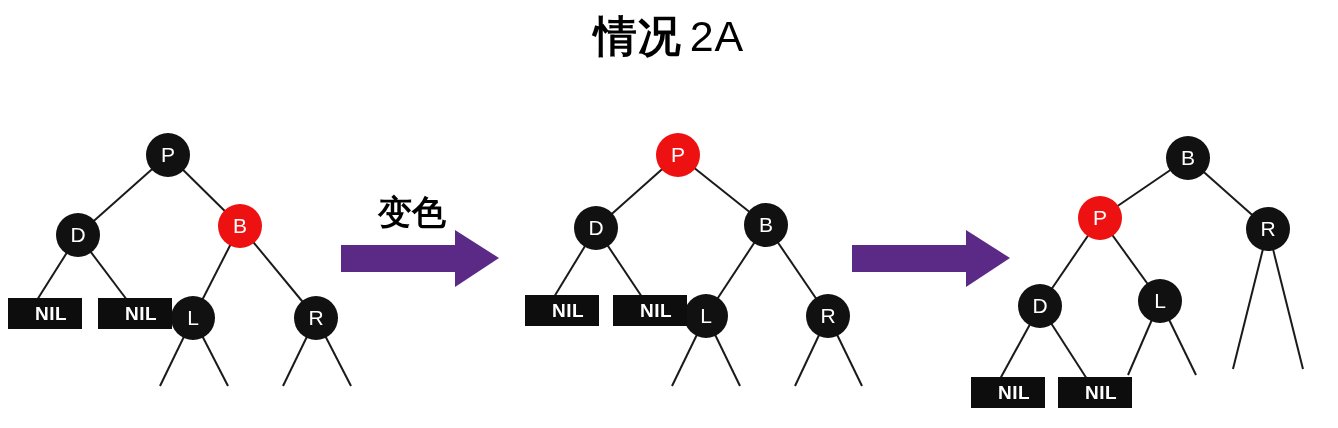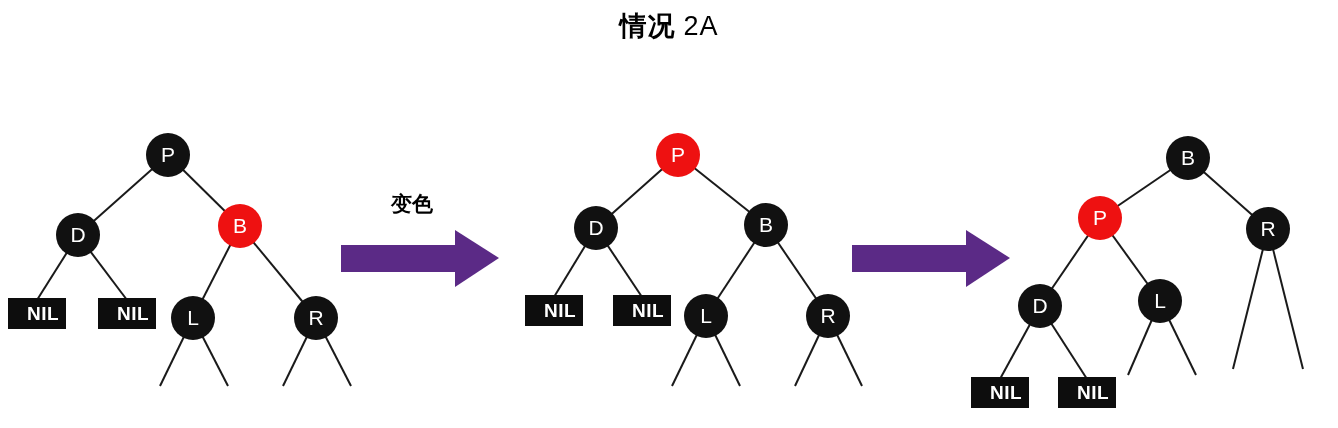--- a/index.html
+++ b/index.html
@@ -13,21 +13,21 @@
     background: #ffffff;
     overflow: hidden;
   }
 
   .title {
     position: absolute;
     top: 8px;
     left: 0;
     width: 100%;
     text-align: center;
-    font-size: 27px;
+    font-size: 43px;
     color: #000000;
     letter-spacing: 1px;
   }
   .title .title-main { font-weight: 700; font-family: "DejaVu Sans", sans-serif; }
   .title .title-suffix { font-weight: 400; margin-left: 8px; }
 
   svg.edges { position: absolute; left: 0; top: 0; }
   svg.edges line { stroke: var(--edge, #1a1a1a); stroke-width: 2; }
 
   .node {
@@ -39,38 +39,38 @@
     display: flex;
     align-items: center;
     justify-content: center;
     font-size: 21px;
     font-weight: 400;
     background: #111111;
   }
 
   .nil {
     position: absolute;
-    width: 58px;
+    width: 74px;
     height: 31px;
     background: var(--nil-bg, #0d0d0d);
     color: #ffffff;
     font-weight: 700;
     font-size: 19px;
     display: flex;
     align-items: center;
     justify-content: center;
     letter-spacing: 0.5px;
     padding-left: 12px;
   }
 
   .arrow-label {
     position: absolute;
     width: 90px;
     text-align: center;
-    font-size: 21px;
+    font-size: 34px;
     font-weight: 700;
     color: #000000;
     font-family: "DejaVu Sans", sans-serif;
   }
 
   .block-arrow { position: absolute; width: 158px; height: 57px; }
   .block-arrow .shaft {
     position: absolute;
     left: 0; top: 15px;
     width: 116px; height: 27px;

